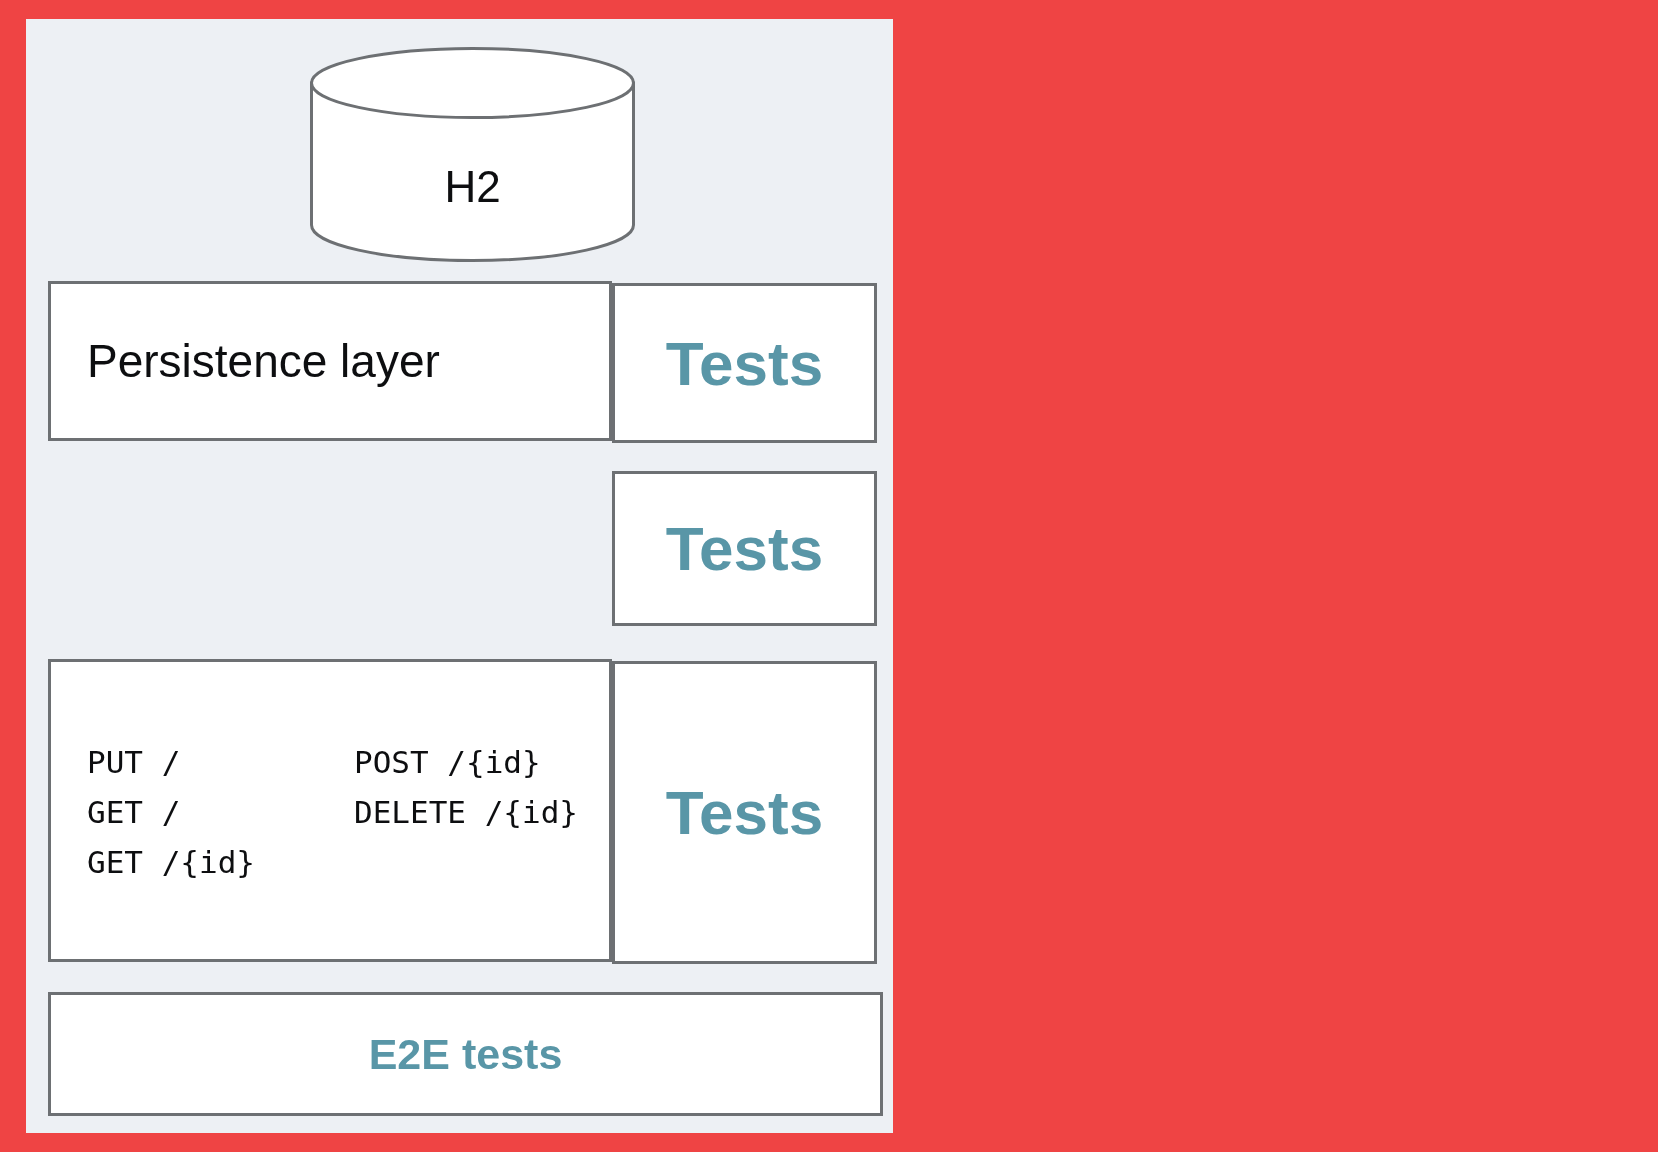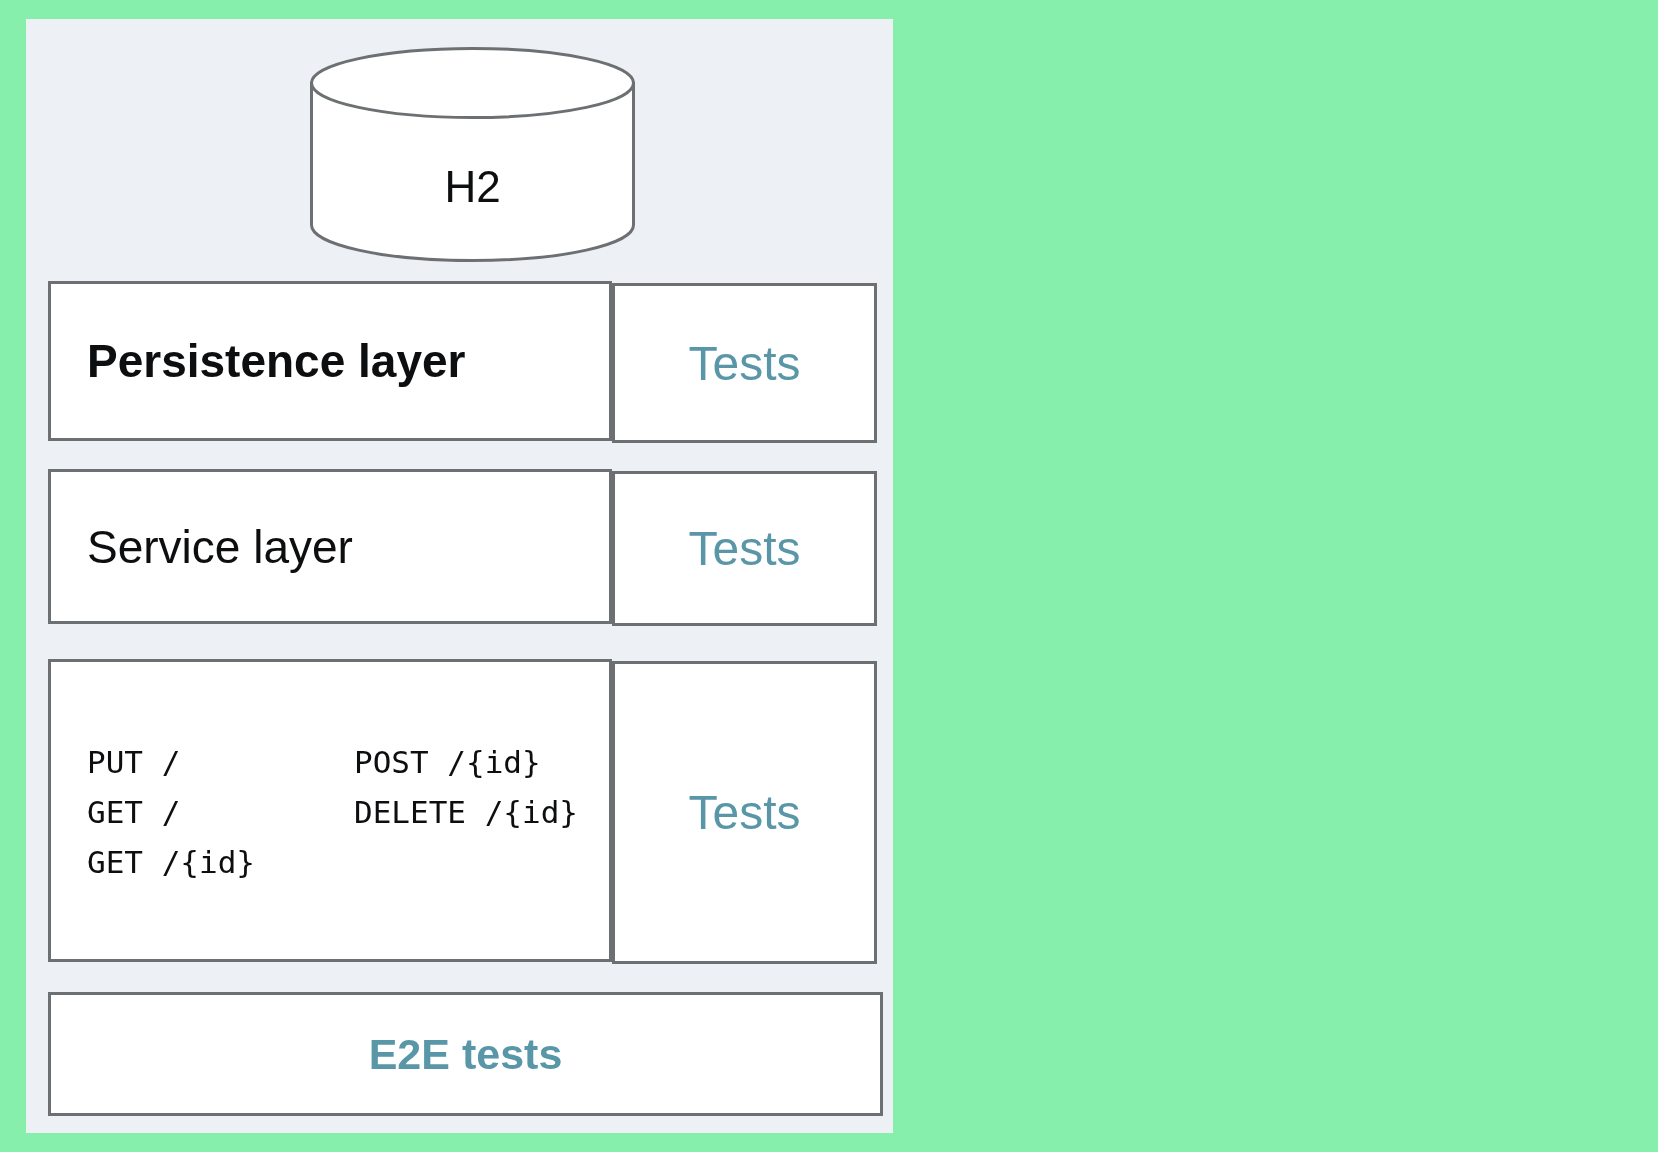--- a/index.html
+++ b/index.html
@@ -5,21 +5,21 @@
   html, body {
     margin: 0;
     padding: 0;
     background: #ffffff;
     font-family: "Liberation Sans", sans-serif;
   }
   .canvas {
     position: relative;
     width: 1658px;
     height: 1152px;
-    background: #86efac;
+    background: #ef4444;
     overflow: hidden;
   }
   .panel {
     position: absolute;
     left: 26px;
     top: 19px;
     width: 867px;
     height: 1114px;
     background: #edf0f4;
   }
@@ -63,21 +63,21 @@
   
   .layer-box, .tests-box, .e2e-box {
     position: absolute;
     background: #ffffff;
     border: 3px solid #6d7073;
     box-sizing: border-box;
   }
   .layer-box { left: 22px; width: 564px; }
   .tests-box { left: 586px; width: 265px; display: flex; align-items: center; justify-content: center; }
 
-  .row1-main  { top: 262px; height: 160px; display: flex; align-items: center; font-weight: bold; }
+  .row1-main  { top: 262px; height: 160px; display: flex; align-items: center; }
   .row1-tests { top: 264px; height: 160px; }
   .row2-main  { top: 450px; height: 155px; display: flex; align-items: center; }
   .row2-tests { top: 452px; height: 155px; }
   .row3-main  { top: 640px; height: 303px; }
   .row3-tests { top: 642px; height: 303px; }
 
   .layer-label {
     font-size: 46px;
     color: #0d0e10;
     padding-left: 36px;
@@ -94,22 +94,22 @@
     display: grid;
     grid-template-rows: repeat(3, 50px);
     grid-template-columns: 267px auto;
     grid-auto-flow: column;
     font-family: "DejaVu Sans Mono", monospace;
     font-size: 31px;
     color: #0d0e10;
     white-space: nowrap;
   }
   .tests-label {
-    font-size: 48px;
-    font-weight: 400;
+    font-size: 62px;
+    font-weight: 700;
     color: #5996a7;
   }
   
   .e2e-box {
     left: 22px;
     top: 973px;
     width: 835px;
     height: 124px;
     display: flex;
     align-items: center;
@@ -137,23 +137,20 @@
       </div>
     </div>
 
     <div class="layer-box row1-main">
       <div class="layer-label">Persistence layer</div>
     </div>
     <div class="tests-box row1-tests">
       <div class="tests-label">Tests</div>
     </div>
 
-    <div class="layer-box row2-main">
-      <div class="layer-label">Service layer</div>
-    </div>
     <div class="tests-box row2-tests">
       <div class="tests-label">Tests</div>
     </div>
 
     <div class="layer-box row3-main">
       <div class="row3-content">
         <div class="endpoints">
           <span>PUT /</span>
           <span>GET /</span>
           <span>GET /{id}</span>

